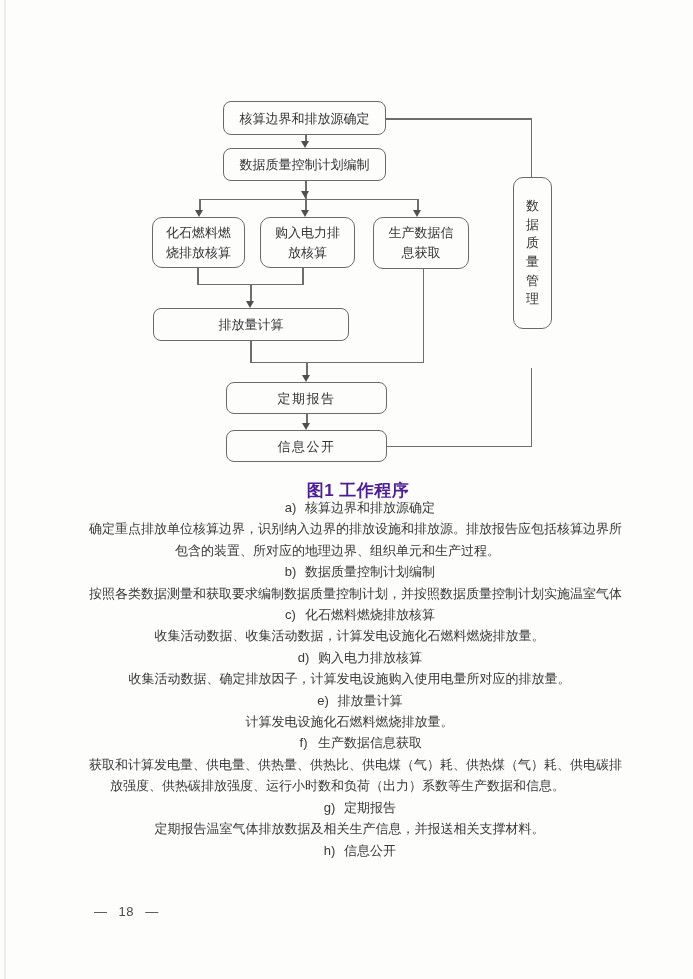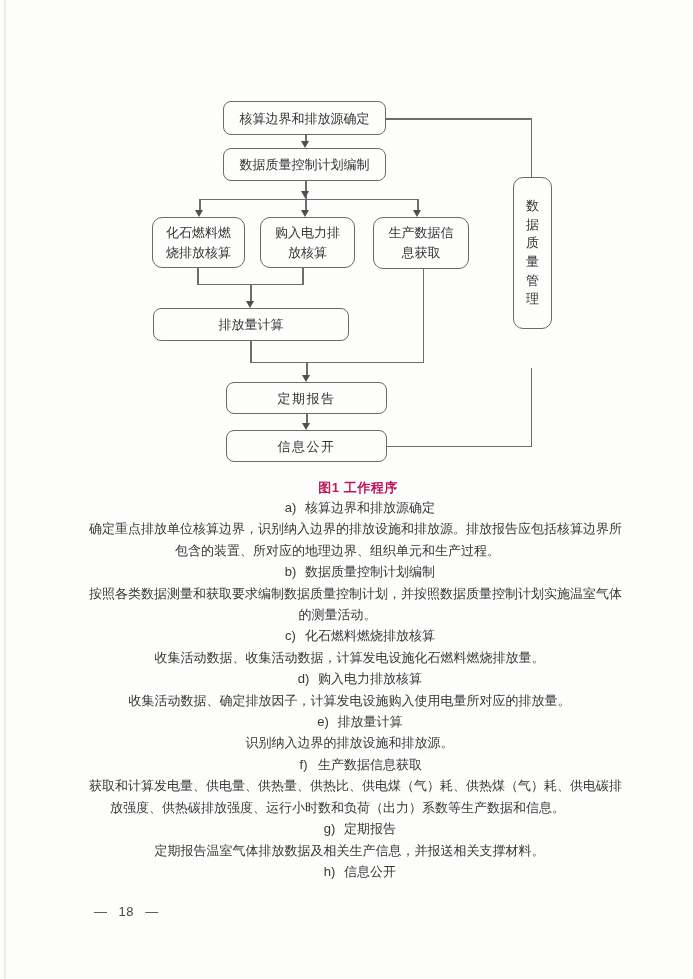--- a/index.html
+++ b/index.html
@@ -30,21 +30,21 @@
   .hline,.vline { position:absolute; background:#6e6e6e; }
   .hline { height:1.6px; }
   .vline { width:1.6px; }
   .arrow {
     position:absolute; width:0; height:0;
     border-left:4.5px solid transparent; border-right:4.5px solid transparent;
     border-top:7px solid #4f4f4f;
   }
   .caption {
     position:absolute; left:258px; top:479px; width:200px;
-    text-align:center; font-size:13px; font-weight:bold; color:#be185d;
+    text-align:center; font-size:17px; font-weight:bold; color:#4c1d95;
     letter-spacing:0.5px;
   }
   
   .bodytext {
     position:absolute; left:65px; top:497px; width:545px;
     font-size:13px; line-height:21.4px; color:#383838;text-align:center;
   }
   .bodytext .line { white-space:nowrap; }
   .bodytext .li   { padding-left:36px; }
   .bodytext .para { padding-left:24px; }
@@ -126,27 +126,26 @@
   </div>
 
   <div class="caption">图1  工作程序</div>
 
   <div class="bodytext">
     <div class="line li"><span class="li-label">a)</span><span>核算边界和排放源确定</span></div>
     <div class="line para">确定重点排放单位核算边界，识别纳入边界的排放设施和排放源。排放报告应包括核算边界所</div>
     <div class="line cont">包含的装置、所对应的地理边界、组织单元和生产过程。</div>
     <div class="line li"><span class="li-label">b)</span><span>数据质量控制计划编制</span></div>
     <div class="line para">按照各类数据测量和获取要求编制数据质量控制计划，并按照数据质量控制计划实施温室气体</div>
-    <div class="line cont">的测量活动。</div>
     <div class="line li"><span class="li-label">c)</span><span>化石燃料燃烧排放核算</span></div>
     <div class="line para">收集活动数据、收集活动数据，计算发电设施化石燃料燃烧排放量。</div>
     <div class="line li"><span class="li-label">d)</span><span>购入电力排放核算</span></div>
     <div class="line para">收集活动数据、确定排放因子，计算发电设施购入使用电量所对应的排放量。</div>
     <div class="line li"><span class="li-label">e)</span><span>排放量计算</span></div>
-    <div class="line para">识别纳入边界的排放设施和排放源。</div>
+    <div class="line para">计算发电设施化石燃料燃烧排放量。</div>
     <div class="line li"><span class="li-label">f)</span><span>生产数据信息获取</span></div>
     <div class="line para">获取和计算发电量、供电量、供热量、供热比、供电煤（气）耗、供热煤（气）耗、供电碳排</div>
     <div class="line cont">放强度、供热碳排放强度、运行小时数和负荷（出力）系数等生产数据和信息。</div>
     <div class="line li"><span class="li-label">g)</span><span>定期报告</span></div>
     <div class="line para">定期报告温室气体排放数据及相关生产信息，并报送相关支撑材料。</div>
     <div class="line li"><span class="li-label">h)</span><span>信息公开</span></div>
   </div>
 
   <div class="pagenum">— 18 —</div>
 </div>

